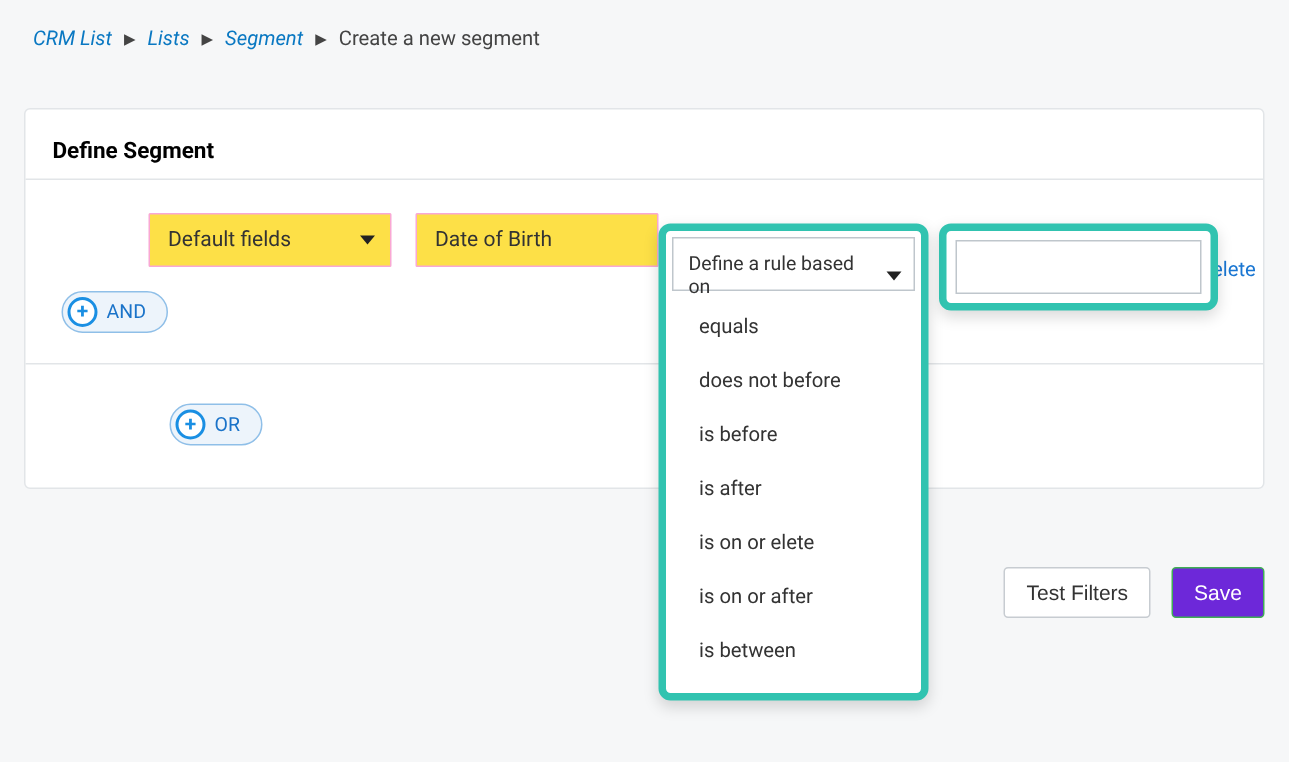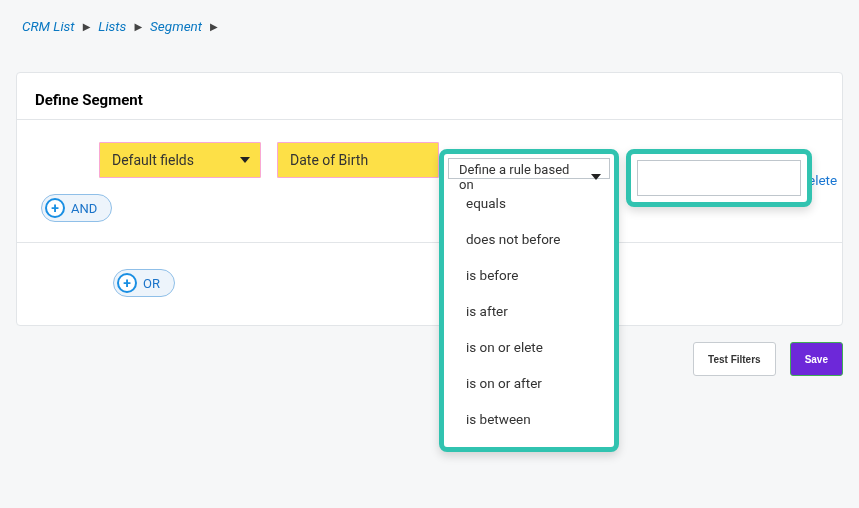--- a/index.html
+++ b/index.html
@@ -90,21 +90,21 @@
     left: 439px;
     width: 180px;
     z-index: 20;
     padding: 4px 4px 4px 4px;
   }
   .dropdown-head {
     display: flex;
     align-items: center;
     justify-content: space-between;
     border: 1px solid #bfc6cc;
-    height: 21px;
+    height: 36px;
     padding: 16px 8px 0 10px;
     font-size: 13px;
     color: #333;
     cursor: pointer;
   }
   .dropdown-list {
     border-top: none;
     padding: 6px 0;
   }
   .dropdown-item {
@@ -169,26 +169,27 @@
   }
   .action-bar {
     display: flex;
     justify-content: flex-end;
     gap: 14px;
     padding: 16px 16px 0 16px;
   }
   .btn {
     height: 34px;
     padding: 0 14px;
-    font-size: 10px;
-    font-weight: 700;
+    font-size: 14px;
+    font-weight: 400;
     border-radius: 3px;
     cursor: pointer;
     display: inline-flex;
     align-items: center;
+    margin-top: 36px;
   }
   .btn-outline {
     background: #fff;
     border: 1px solid #c7ccd1;
     color: #333;
   }
   .btn-primary {
     background: #6d28d9;
     border: 1px solid #3fae55;
     color: #fff;
@@ -197,20 +198,21 @@
 </head>
 <body>
 
 <div class="breadcrumb">
   <span class="bc-link">CRM List</span>
   <span class="bc-sep">▶</span>
   <span class="bc-link">Lists</span>
   <span class="bc-sep">▶</span>
   <span class="bc-link">Segment</span>
   <span class="bc-sep">▶</span>
+  <span class="bc-current">Create a new segment</span>
 </div>
 
 <div class="card">
   <div class="card-title">Define Segment</div>
 
   <div class="rule-block">
     <div class="rule-row">
       <div class="select-box select-1">
         <span>Default fields</span>
         <span class="caret"></span>

